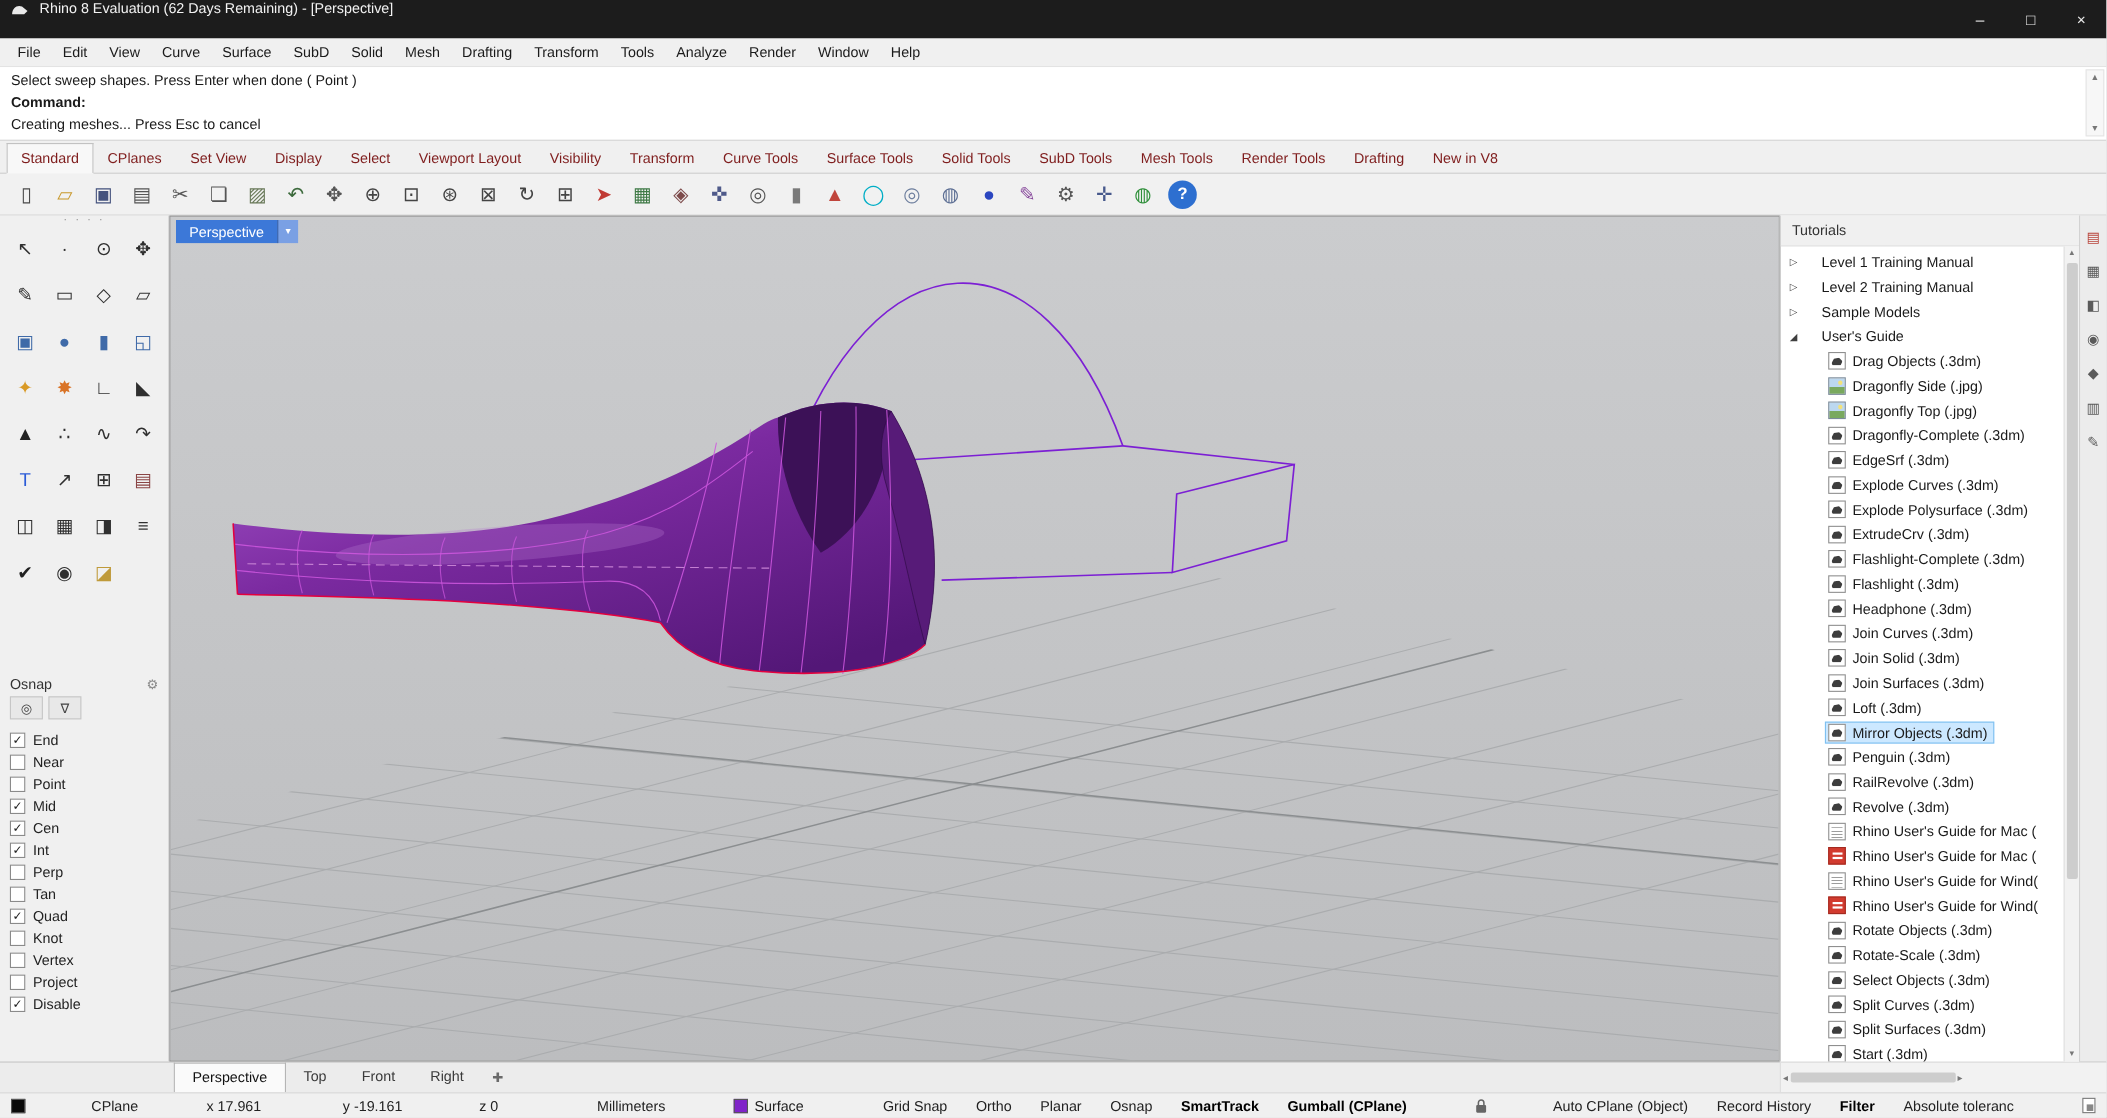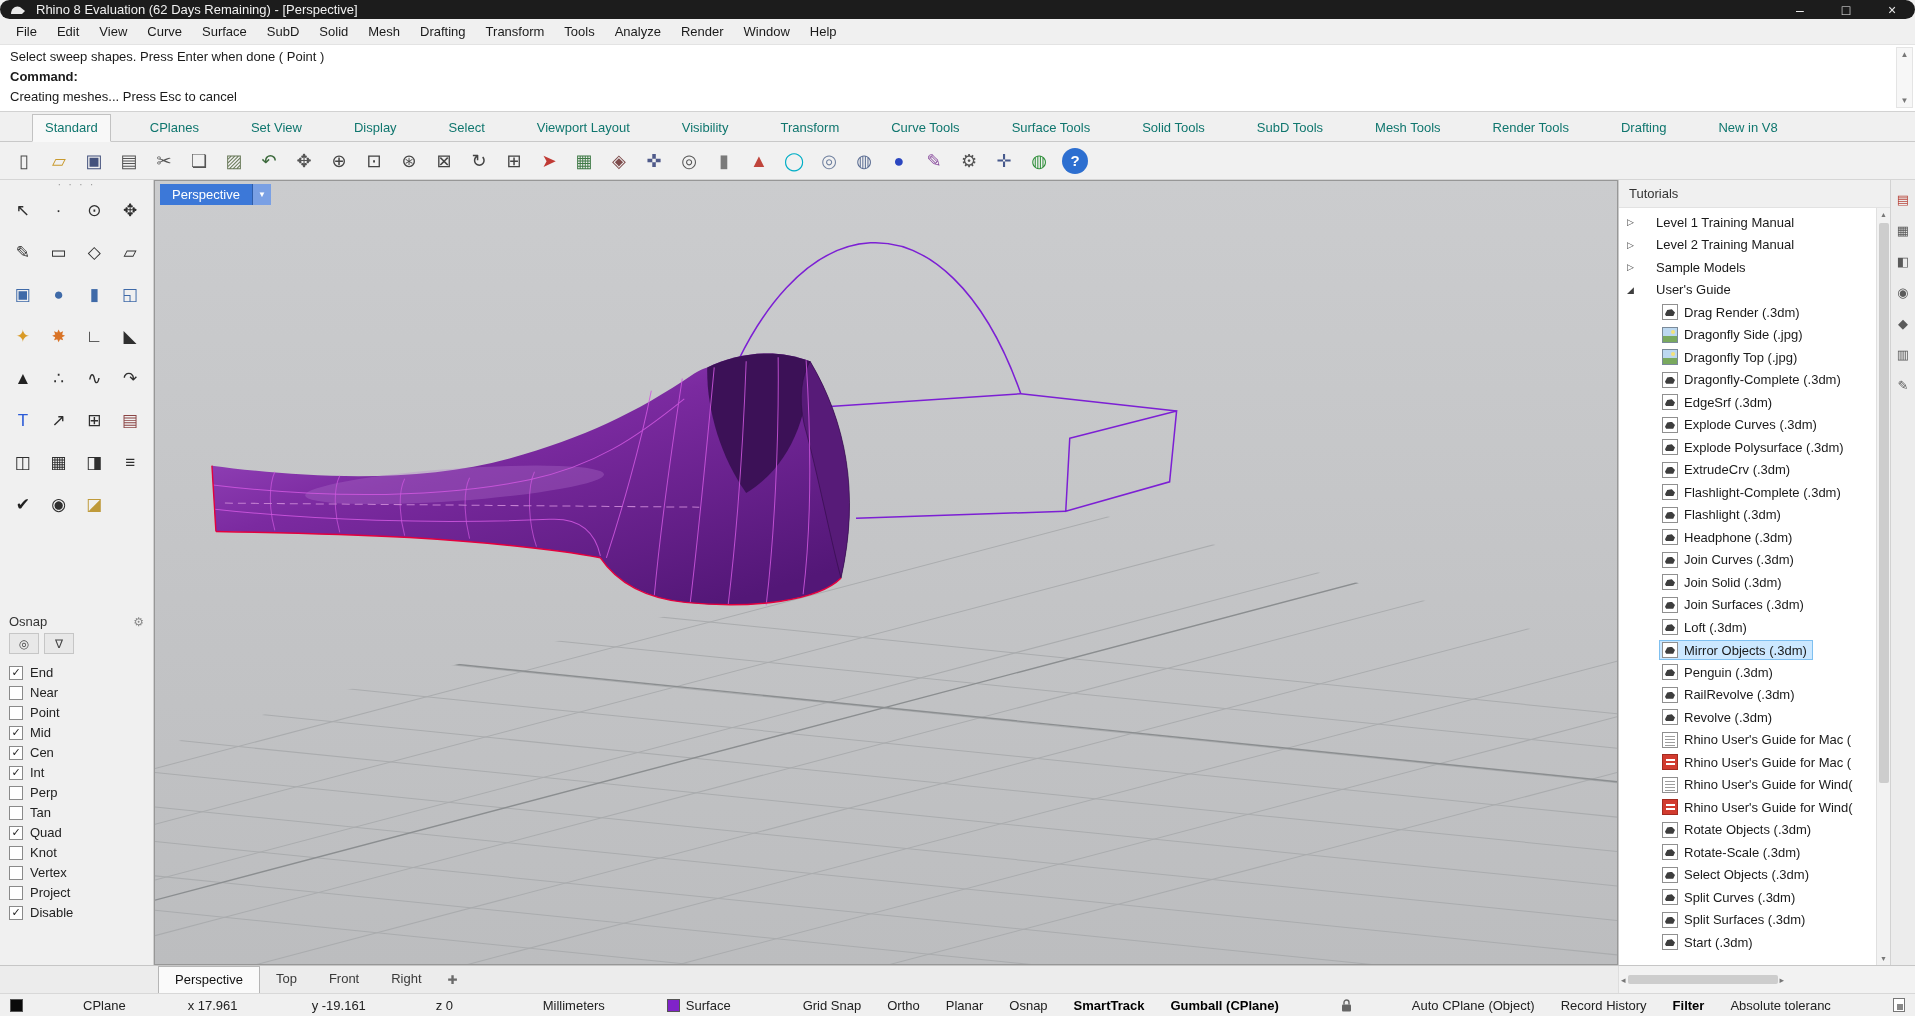--- a/index.html
+++ b/index.html
@@ -1,22 +1,22 @@
 <!DOCTYPE html>
 <html><head>
 <meta charset="utf-8">
 <style>
   * { box-sizing: border-box; margin: 0; padding: 0; }
   html,body { width:1915px; height:1016px; overflow:hidden;
     font-family:"Liberation Sans", sans-serif; font-size:13px; color:#1a1a1a; background:#f0f0f0; }
   .app { width:1915px; height:1016px; display:flex; flex-direction:column; }
 
   
-  .titlebar { height:19px; flex:none; background:#1c1c1c; color:#f2f2f2;
-    display:flex; align-items:center; padding-left:9px; font-size:13px;border-radius:14px; }
+  .titlebar { height:35px; flex:none; background:#1c1c1c; color:#f2f2f2;
+    display:flex; align-items:flex-start; padding-left:9px; font-size:13px; }
   .app-logo { width:18px; height:18px; margin-right:9px; display:flex; align-items:center; justify-content:center; }
   .win-controls { margin-left:auto; display:flex; height:100%; }
   .win-btn { width:46px; height:100%; display:flex; align-items:center; justify-content:center;
     color:#e8e8e8; font-size:14px; }
 
   
   .menubar { height:26px; flex:none; background:#f0f0f0; display:flex; align-items:center;
     padding:0 6px; border-bottom:1px solid #e3e3e3; }
   .menu-item { padding:4px 10px; color:#1a1a1a; }
 
@@ -25,21 +25,21 @@
     position:relative; padding:2px 26px 0 10px; }
   .cmd-line { height:20px; line-height:20px; white-space:nowrap; }
   .cmd-prompt { font-weight:700; }
   .cmd-scroll { position:absolute; right:2px; top:2px; bottom:3px; width:17px;
     background:#f7f7f7; border:1px solid #e4e4e4; display:flex; flex-direction:column;
     justify-content:space-between; align-items:center; color:#777; font-size:8px; padding:2px 0; }
 
   
   .ribbon-tabs { height:30px; flex:none; background:#f0f0f0; display:flex; align-items:flex-end;
     padding:0 6px; border-bottom:1px solid #c9c9c9; }
-  .rtab { padding:5px 12px 6px; color:#0f766e; border:1px solid transparent; margin-bottom:-1px; white-space:nowrap;margin-left:26px; }
+  .rtab { padding:5px 12px 6px; color:#7f1d1d; border:1px solid transparent; margin-bottom:-1px; white-space:nowrap; }
   .rtab.active { background:#f8f8f8; border-color:#c2c2c2; border-bottom-color:#f8f8f8; }
 
   
   .toolbar { height:38px; flex:none; background:#f1f1f1; display:flex; align-items:center;
     padding:0 8px; gap:3px; border-bottom:1px solid #d6d6d6; }
   .ticon { width:32px; height:30px; display:flex; align-items:center; justify-content:center; border-radius:3px; }
   .ticon .glyph { font-size:18px; line-height:1; }
   .ticon.help { width:26px; height:26px; border-radius:50%; background:#2d6fd0; margin-left:4px; }
   .ticon.help .glyph { font-size:15px; font-weight:700; }
 
@@ -583,21 +583,21 @@
             <span class="arrow">◢</span>
             <div class="ti-content">
               <span class="fi none"></span>
               <span class="ti-label">User's Guide</span>
             </div>
           </div>
           <div class="tree-item child">
             <span class="arrow"></span>
             <div class="ti-content">
               <span class="fi i-3dm"></span>
-              <span class="ti-label">Drag Render (.3dm)</span>
+              <span class="ti-label">Drag Objects (.3dm)</span>
             </div>
           </div>
           <div class="tree-item child">
             <span class="arrow"></span>
             <div class="ti-content">
               <span class="fi i-jpg"></span>
               <span class="ti-label">Dragonfly Side (.jpg)</span>
             </div>
           </div>
           <div class="tree-item child">

